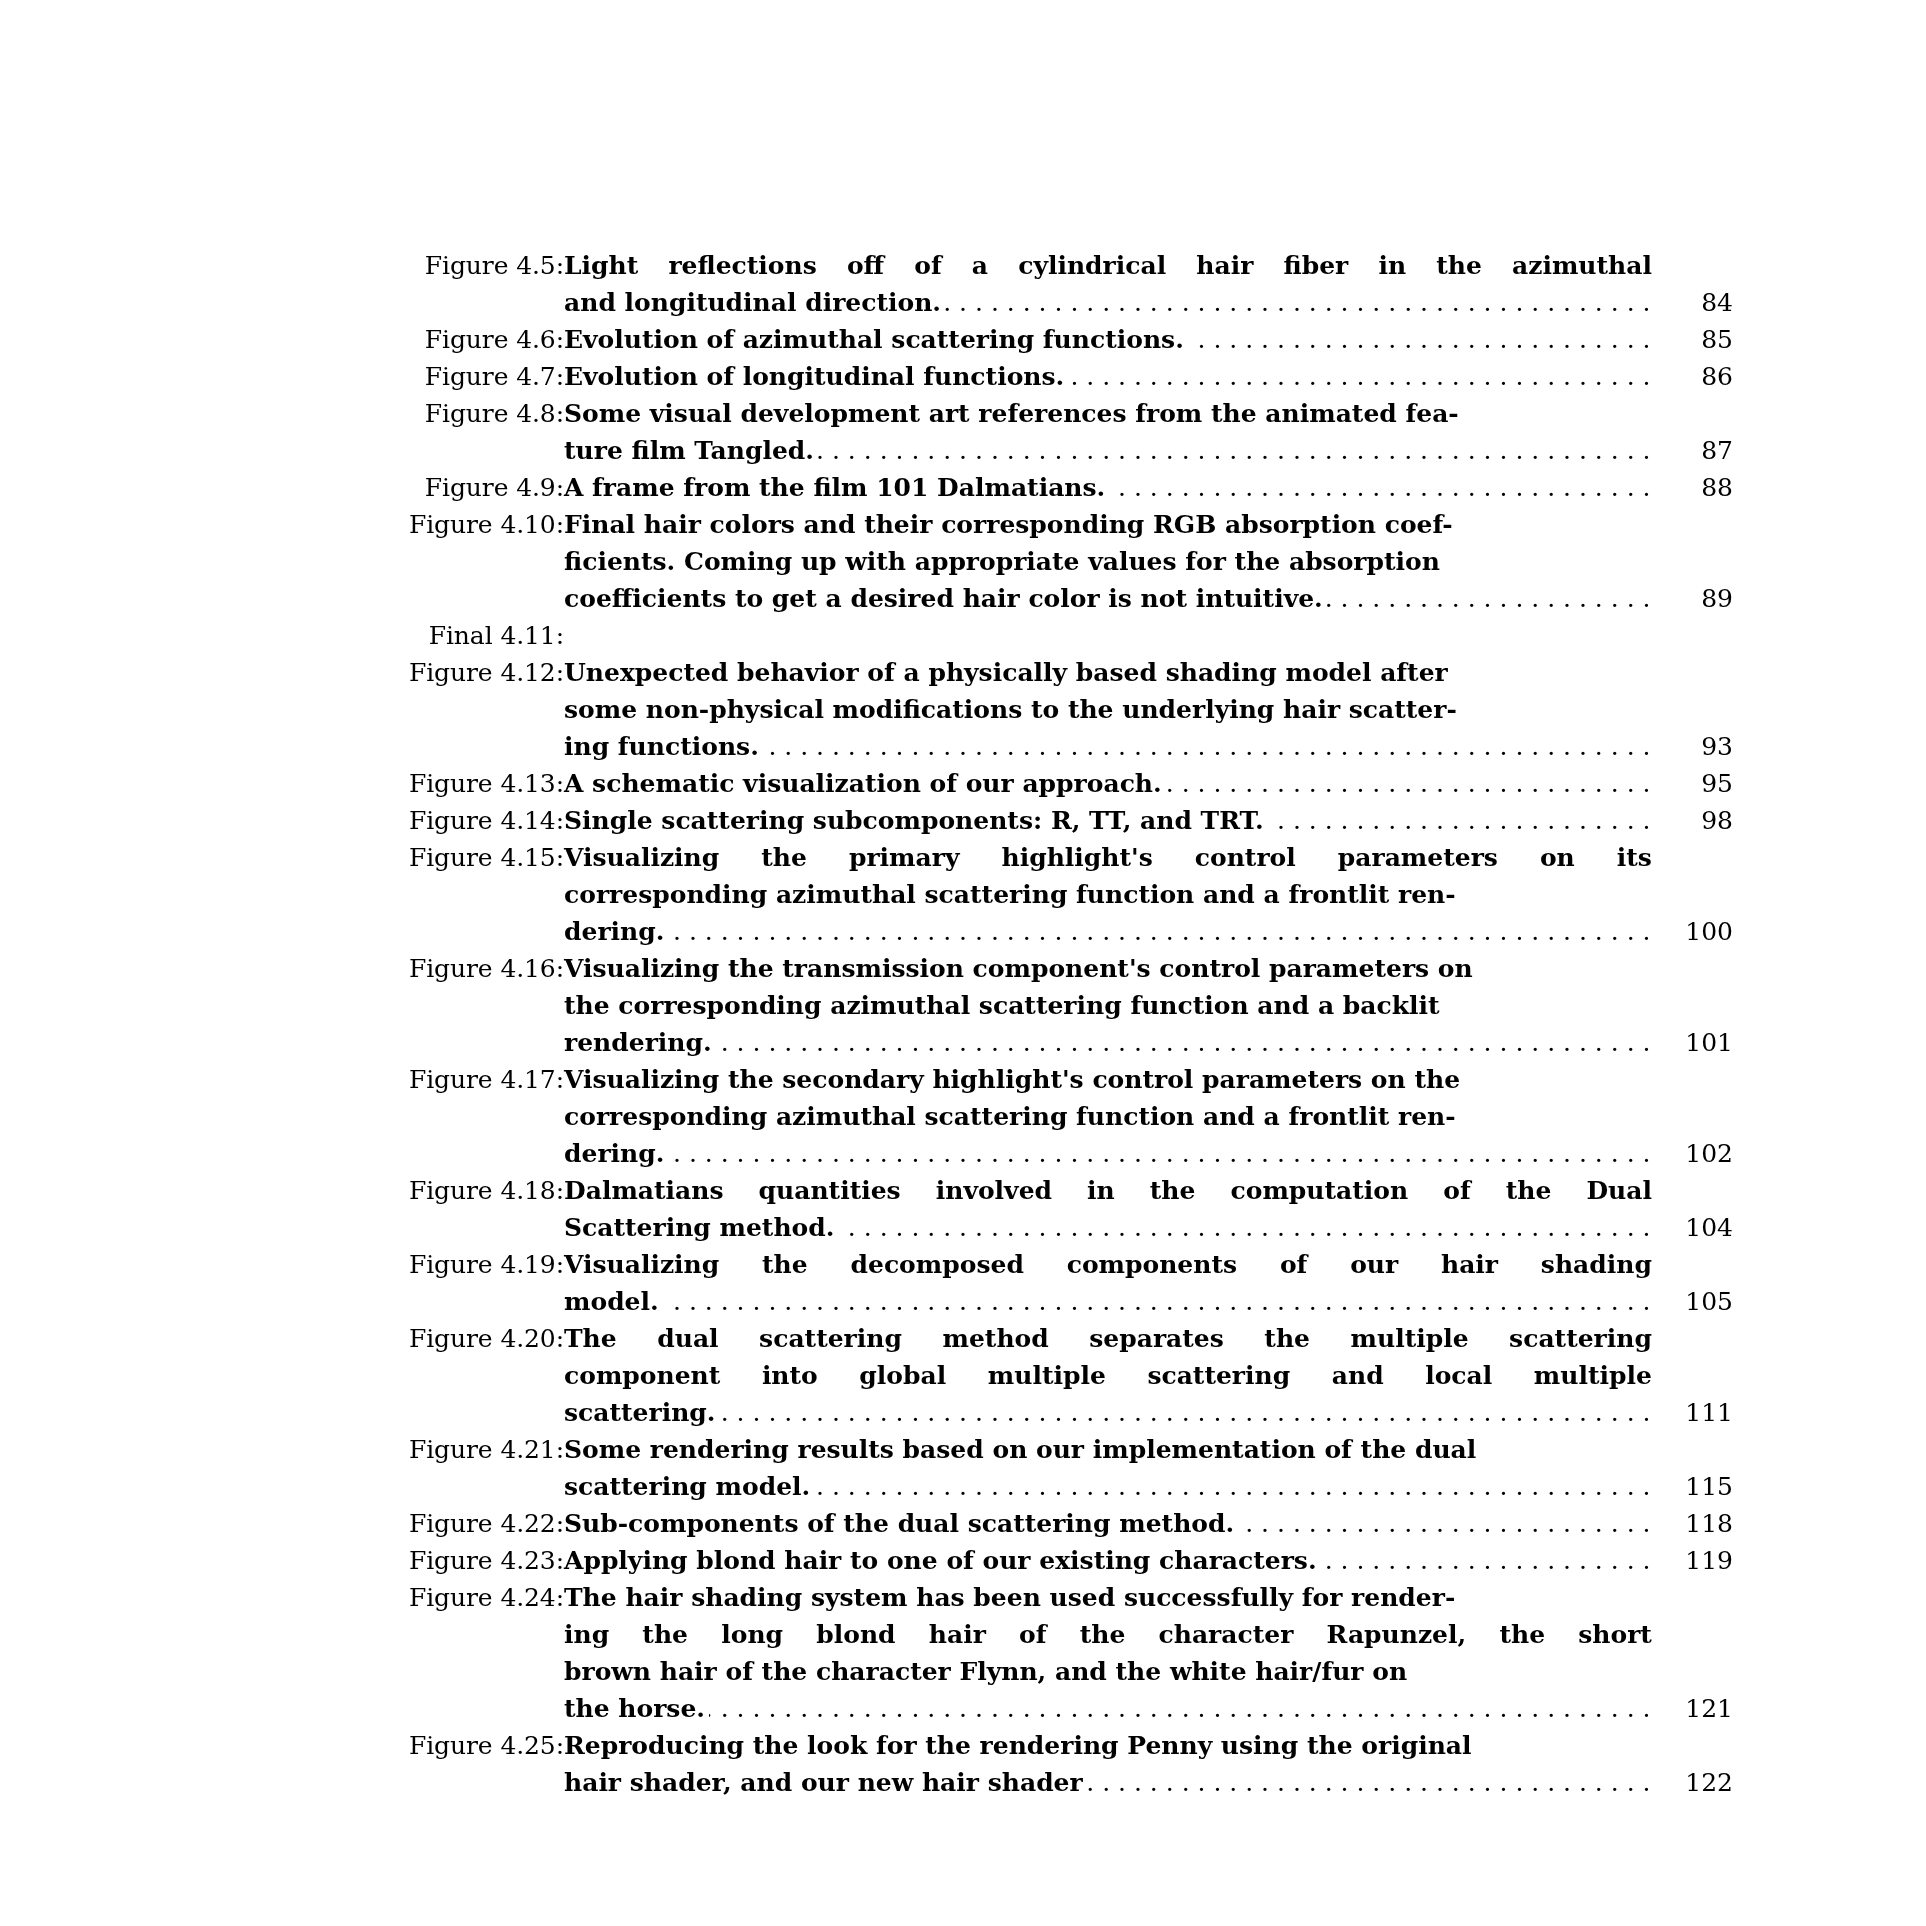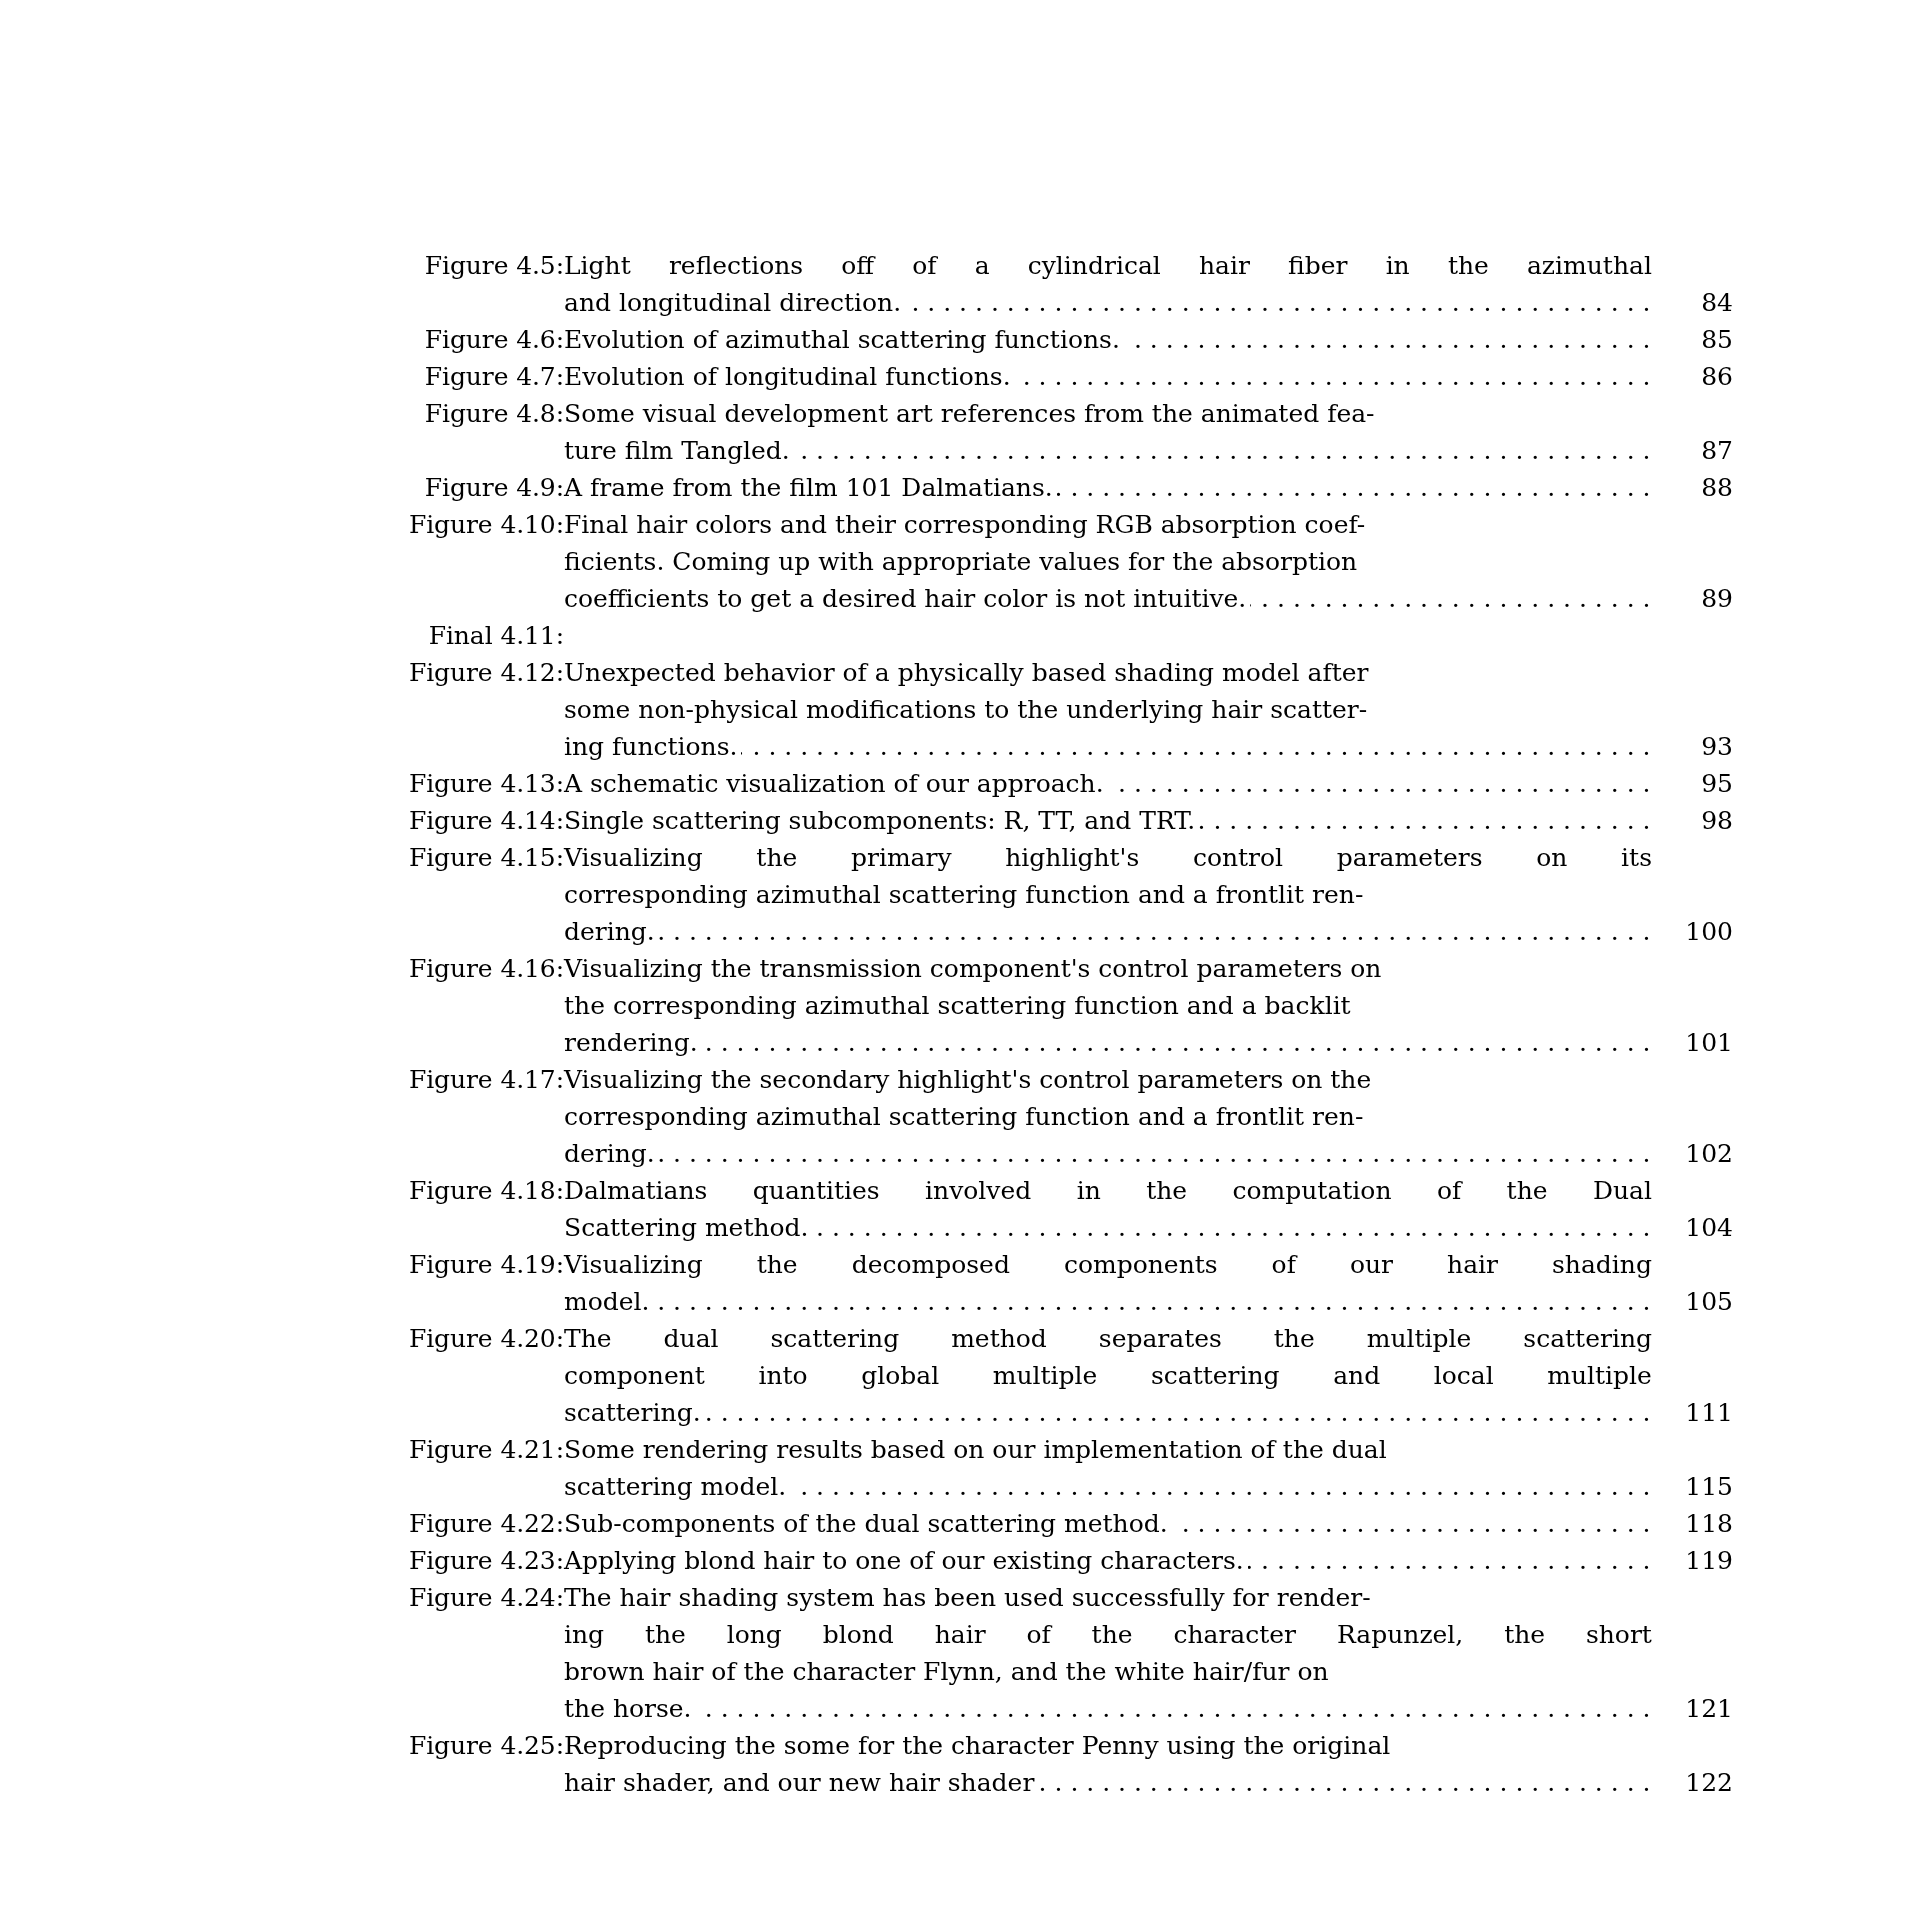--- a/index.html
+++ b/index.html
@@ -65,20 +65,21 @@
     display: flex;
     flex-direction: row;
     align-items: baseline;
     width: 100%;
     white-space: nowrap;
   }
 
   .lof-text {
     flex: 0 0 auto;
     white-space: nowrap;
+    font-weight: bold;
   }
 
   
   .lof-text.justify {
     flex: 1 1 auto;
     display: flex;
     justify-content: space-between;
     white-space: nowrap;
   }
   .lof-text.justify > span { white-space: pre; }
@@ -508,21 +509,21 @@
               <span class="lof-page">121</span>
             </div>
           </div>
         </div>
       </div>
       <div class="lof-entry">
         <div class="lof-label">Figure 4.25:</div>
         <div class="lof-body">
           <div class="lof-lines">
             <div class="lof-line">
-              <span class="lof-text">Reproducing the some for the character Penny using the original</span>
+              <span class="lof-text">Reproducing the look for the rendering Penny using the original</span>
               <span style="flex: 1 1 auto;"></span>
               <span class="lof-page empty">000</span>
             </div>
             <div class="lof-line">
               <span class="lof-text">hair shader, and our new hair shader</span>
               <span class="leader"></span>
               <span class="lof-page">122</span>
             </div>
           </div>
         </div>

